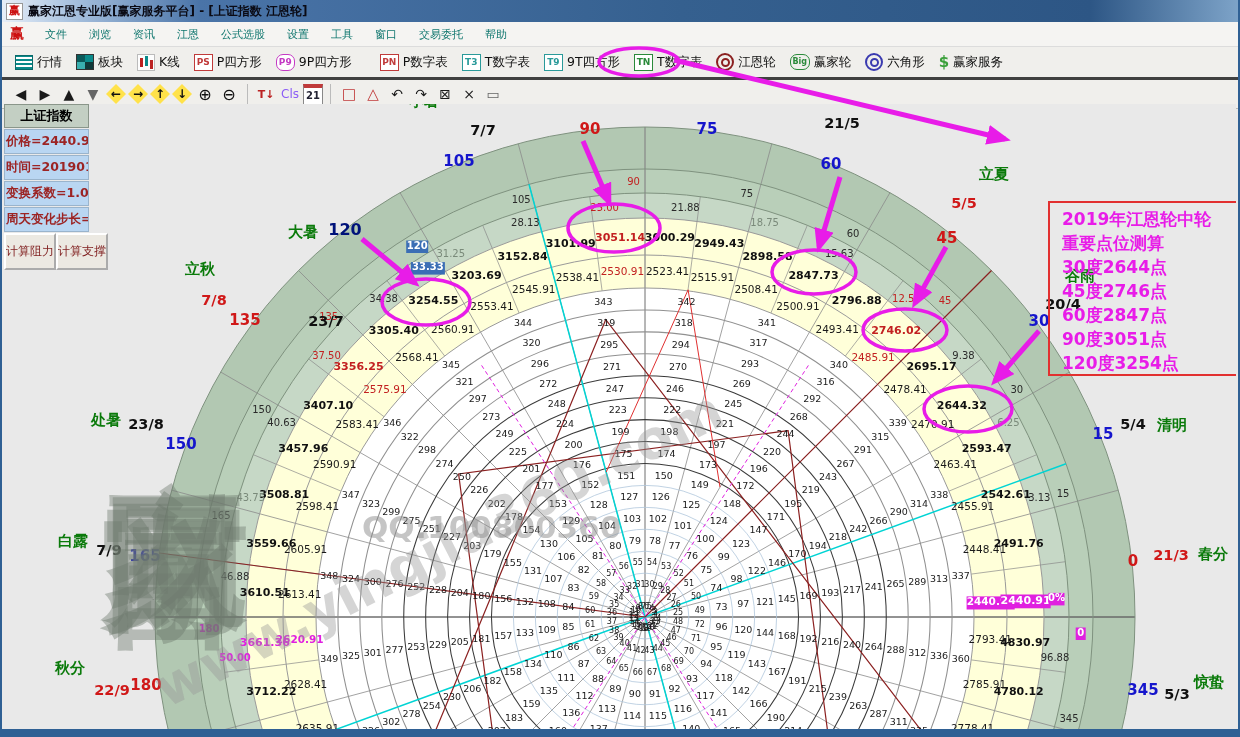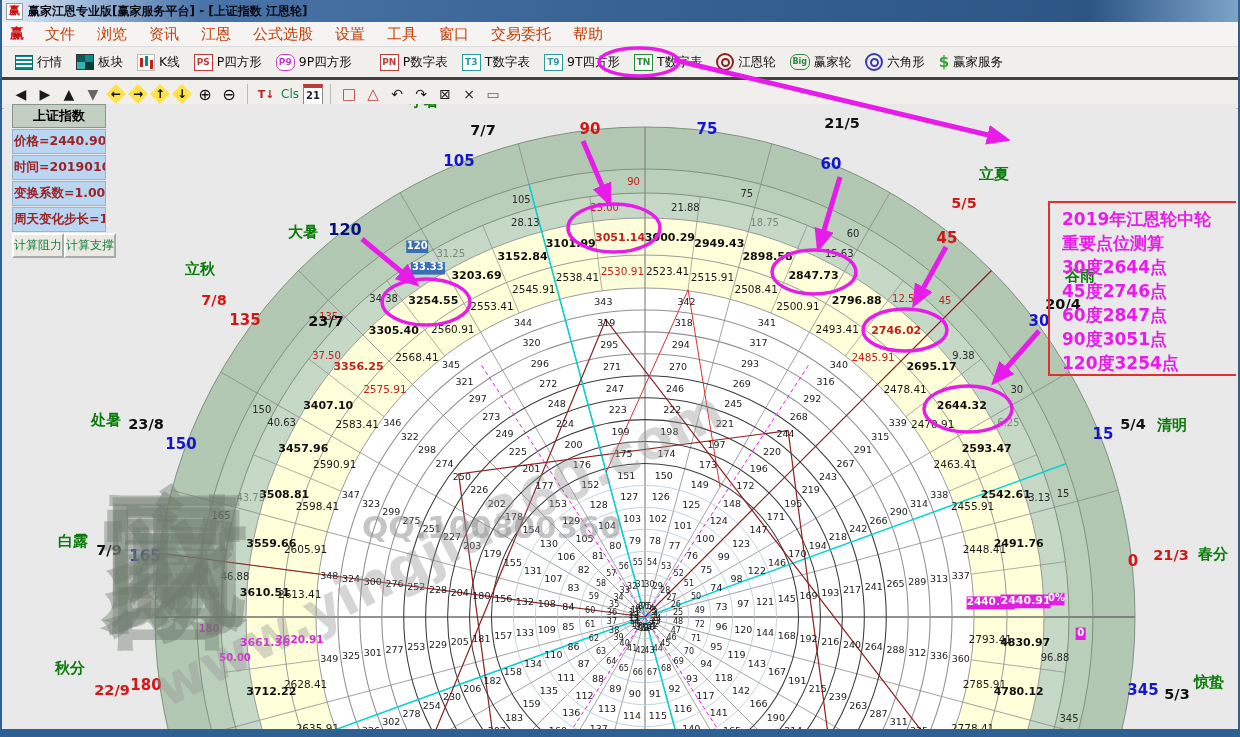--- a/index.html
+++ b/index.html
@@ -6,21 +6,21 @@
   body{width:1240px;height:737px;overflow:hidden;font-family:"DejaVu Sans","Liberation Sans",sans-serif;background:#e9e9e9;position:relative;}
   .window{position:absolute;inset:0;border-left:2px solid #2f6094;border-right:2px solid #2f6094;box-sizing:border-box;}
   
   .titlebar{height:22px;background:linear-gradient(90deg,#e8eff8 0%,#aec6e2 5%,#4a74a8 16%,#35608f 55%,#2d5685 88%,#7da3c8 100%);display:flex;align-items:center;padding-left:4px;}
   .app-icon{width:15px;height:15px;background:#fff;border:1px solid #999;color:#cc1111;font-weight:bold;font-size:11px;line-height:14px;text-align:center;margin-right:5px;}
   .title-text{font-size:12px;font-weight:bold;color:#0a0a14;}
   
   .menubar{height:24px;background:#f5f4f2;display:flex;align-items:center;border-bottom:1px solid #dcdcdc;}
   .menu-logo{color:#cc1111;font-weight:bold;font-size:14px;margin:0 10px 0 8px;}
   .menubar nav{display:flex;}
-  .menu-item{font-size:15px;color:#c2410c;padding:3px 11px;cursor:default;}
+  .menu-item{font-size:11px;color:#0f766e;padding:3px 11px;cursor:default;}
   
   .toolbar1{height:30px;background:#f0efec;display:flex;align-items:center;border-bottom:3px solid #404040;padding-left:6px;}
   .tb1-item{display:flex;align-items:center;gap:4px;padding:2px 7px;font-size:12.5px;color:#111;cursor:default;}
   .badge{display:inline-block;min-width:17px;height:15px;border:1px solid;font-size:9px;font-weight:bold;text-align:center;line-height:15px;background:#fff;}
   .grid-ic{width:16px;height:13px;background:repeating-linear-gradient(0deg,#0a8a8a 0 2px,#fff 2px 4px),repeating-linear-gradient(90deg,#0a8a8a 0 2px,#fff 2px 5px);border:1px solid #0a6a6a;}
   .blocks-ic{width:16px;height:14px;background:conic-gradient(#0a8a8a 25%,#103a3a 0 50%,#39b0b0 0 75%,#0a5a5a 0);border:1px solid #333;}
   .candles-ic{width:16px;height:15px;background:
      linear-gradient(#b22 0 0) 2px 3px/3px 9px,
      linear-gradient(#0a8a8a 0 0) 7px 1px/3px 10px,
      linear-gradient(#b22 0 0) 12px 5px/3px 9px;background-repeat:no-repeat;background-color:#fdfdfd;border:1px solid #bbb;}
@@ -29,38 +29,38 @@
   .big-ic{width:18px;height:14px;border-radius:7px;border:1.5px solid #2a8a3a;color:#2a8a3a;font-size:8px;font-weight:bold;text-align:center;line-height:13px;}
   .dollar-ic{color:#3aa03a;font-size:15px;font-weight:bold;}
   
   .toolbar2{height:28px;background:#f0efec;display:flex;align-items:center;border-bottom:1px solid #b9b9b4;padding-left:8px;gap:2px;}
   .tb2{width:22px;height:22px;display:flex;align-items:center;justify-content:center;font-size:14px;cursor:default;}
   .g-blk{color:#1a1a1a;}
   .g-gray{color:#666;}
   .g-red{color:#c03a3a;font-size:15px;}
   .g-mag{color:#111;font-size:16px;}
   .g-td{color:#b22;font-size:11px;font-weight:bold;}
-  .g-txt{color:#15803d;font-size:12px;}
+  .g-txt{color:#8b5cf6;font-size:12px;}
   .diamond{background:#ffe24a;clip-path:polygon(50% 0,100% 50%,50% 100%,0 50%);color:#111;font-size:12px;font-weight:bold;width:20px;height:20px;}
   .cal{border:1px solid #888;border-top:4px solid #c03a3a;background:#fff;font-size:10px;font-weight:bold;color:#223;width:18px;height:16px;}
   .tbsep{width:1px;height:20px;background:#bbb;margin:0 5px;}
   
   .chart{position:absolute;left:2px;right:2px;top:104px;bottom:8px;background:#e9e9e9;overflow:hidden;}
   #wheel-host{position:absolute;inset:0;}
   #wheel-host svg{display:block;}
   
   .wm-site{position:absolute;left:88px;top:255px;width:160px;font-size:148px;font-weight:bold;color:rgba(110,122,110,0.42);line-height:1.02;writing-mode:vertical-rl;text-orientation:upright;letter-spacing:6px;pointer-events:none;}
   .wm-url{position:absolute;left:140px;top:560px;font-size:54px;font-weight:bold;color:rgba(150,150,150,0.40);transform:rotate(-27deg);transform-origin:left top;pointer-events:none;white-space:nowrap;}
   .wm-qq{position:absolute;left:358px;top:405px;font-size:31px;font-weight:bold;color:rgba(140,140,140,0.5);pointer-events:none;}
   
-  .info-panel{position:absolute;left:8px;top:0;width:94px;}
+  .info-panel{position:absolute;left:0;top:0;width:85px;}
   .info-title{background:#c3cfc3;border:1px solid #8a968a;color:#000;font-size:13px;font-weight:bold;text-align:center;padding:2px 0;}
   .info-row{background:#b9d6f2;border:1px solid #9ab4cc;color:#9c2424;font-size:12.5px;font-weight:bold;padding:3px 1px;margin-top:1px;white-space:nowrap;overflow:hidden;}
   .info-buttons{display:flex;margin-top:1px;}
-  .info-btn{flex:1;background:#ece9e2;border:2px outset #fff;font-size:12px;color:#15803d;text-align:left;padding:2px 0;cursor:default;white-space:nowrap;}
+  .info-btn{flex:1;background:#ece9e2;border:2px outset #fff;font-size:12px;color:#7f1d1d;text-align:left;padding:8px 0;cursor:default;white-space:nowrap;}
   
   .anno-box{position:absolute;left:1044px;top:97px;width:192px;height:175px;border:2px solid #e23030;box-sizing:border-box;padding:4px 0 0 12px;}
   .anno-line{color:#e81ce8;font-size:17px;font-weight:bold;line-height:24px;white-space:nowrap;}
   
   #overlay-host{position:absolute;inset:0;pointer-events:none;}
   
   .bottom-strip{position:absolute;left:0;right:0;bottom:0;height:8px;background:#2f6094;}
 </style>
 </head>
 <body>

